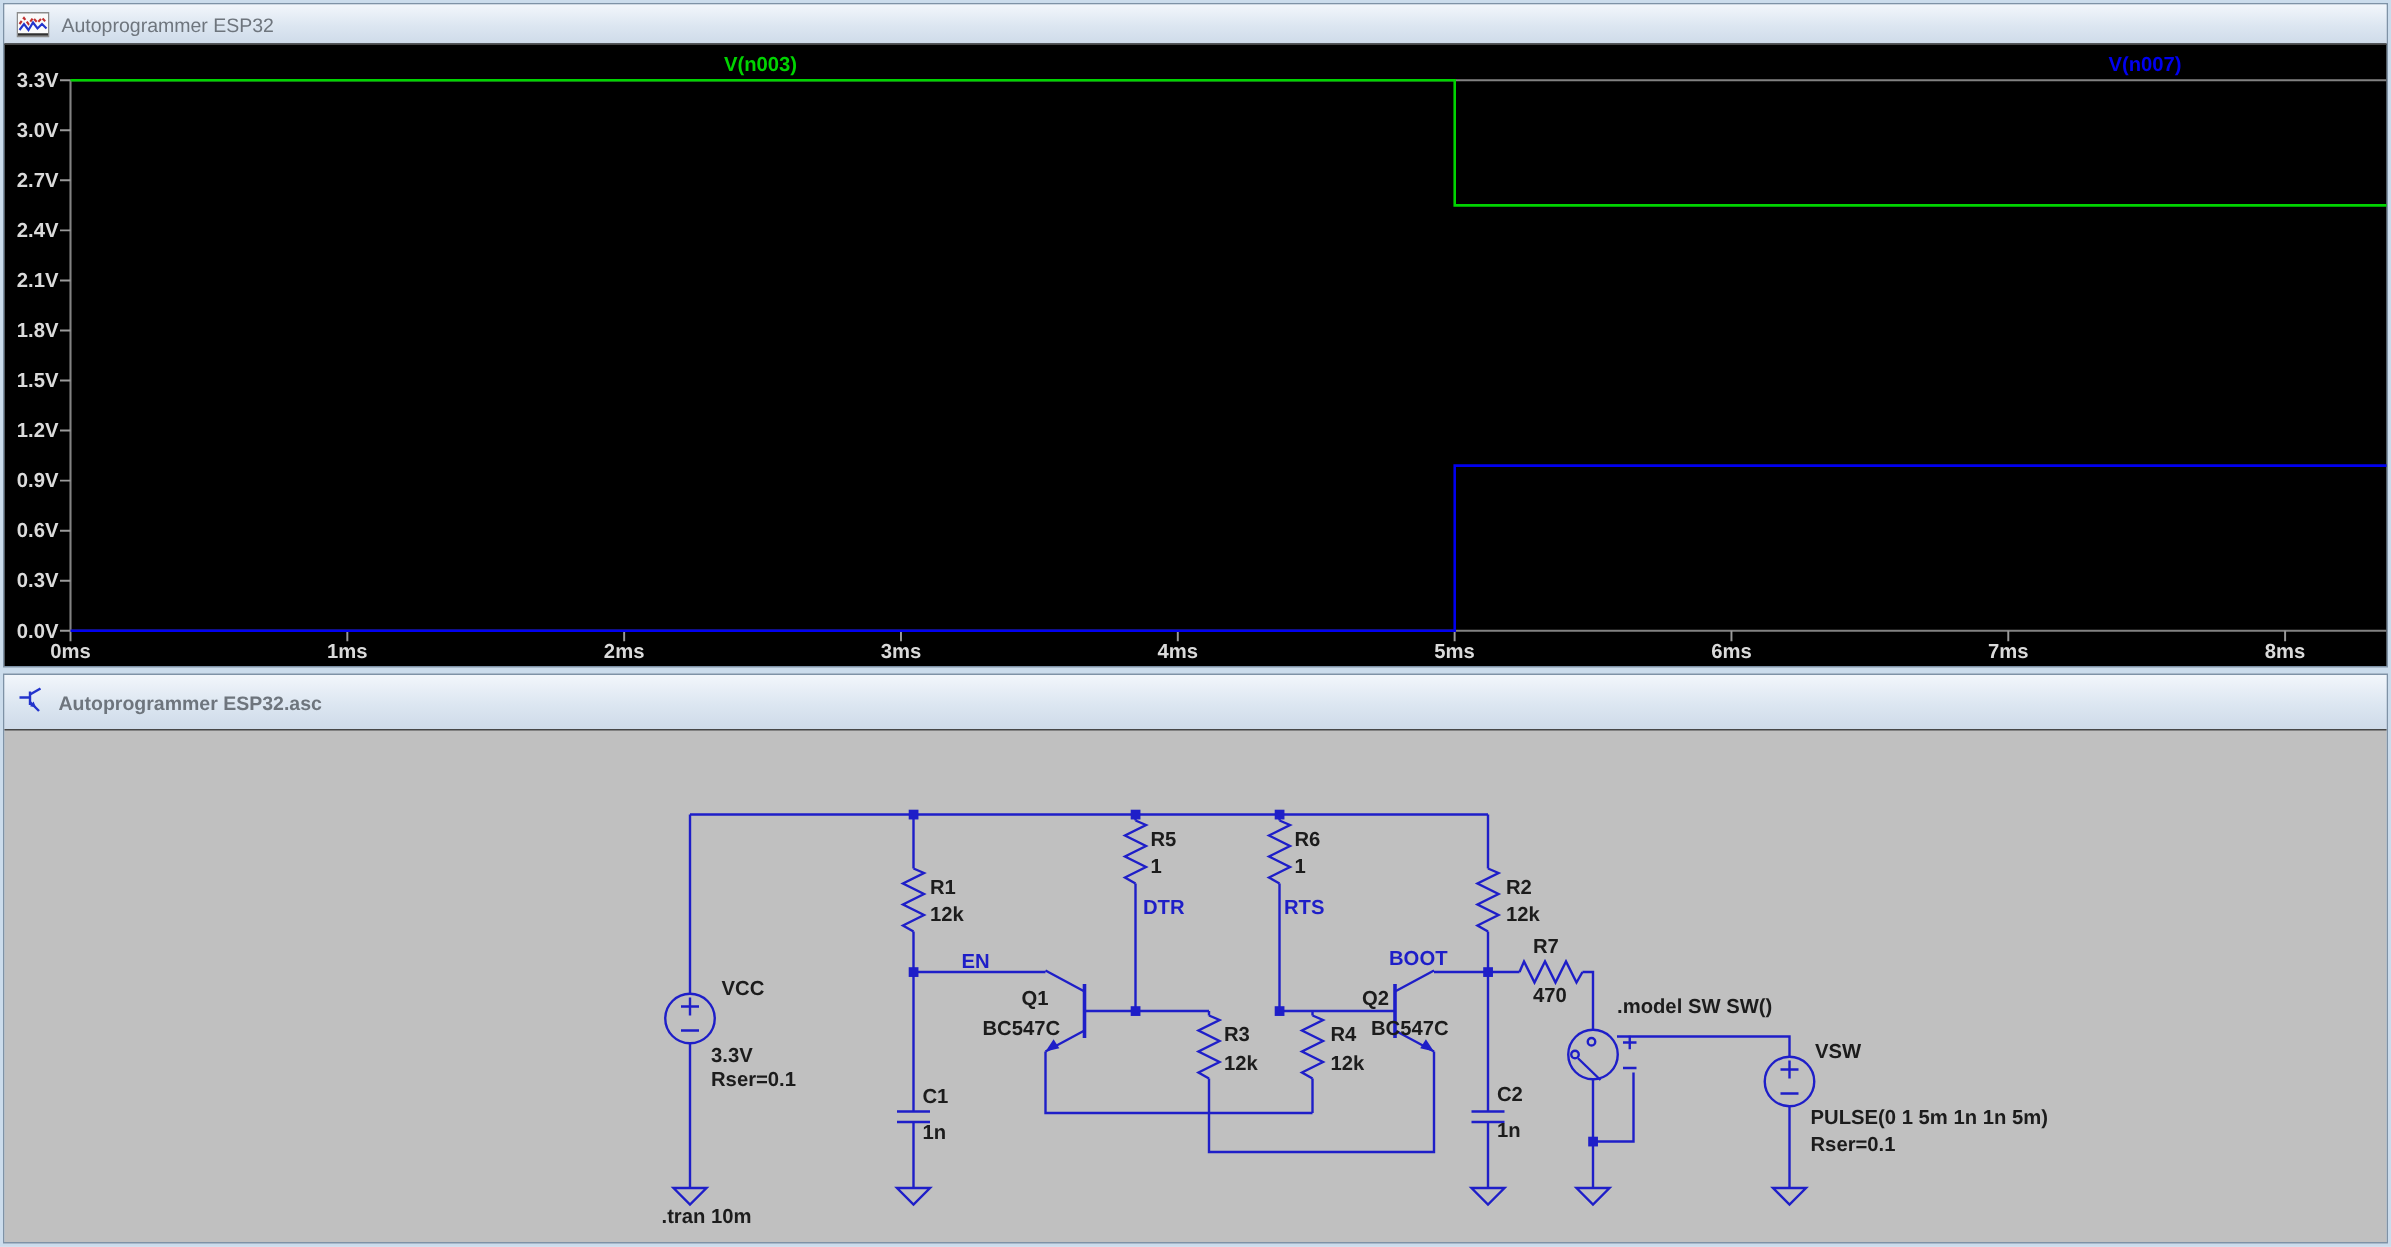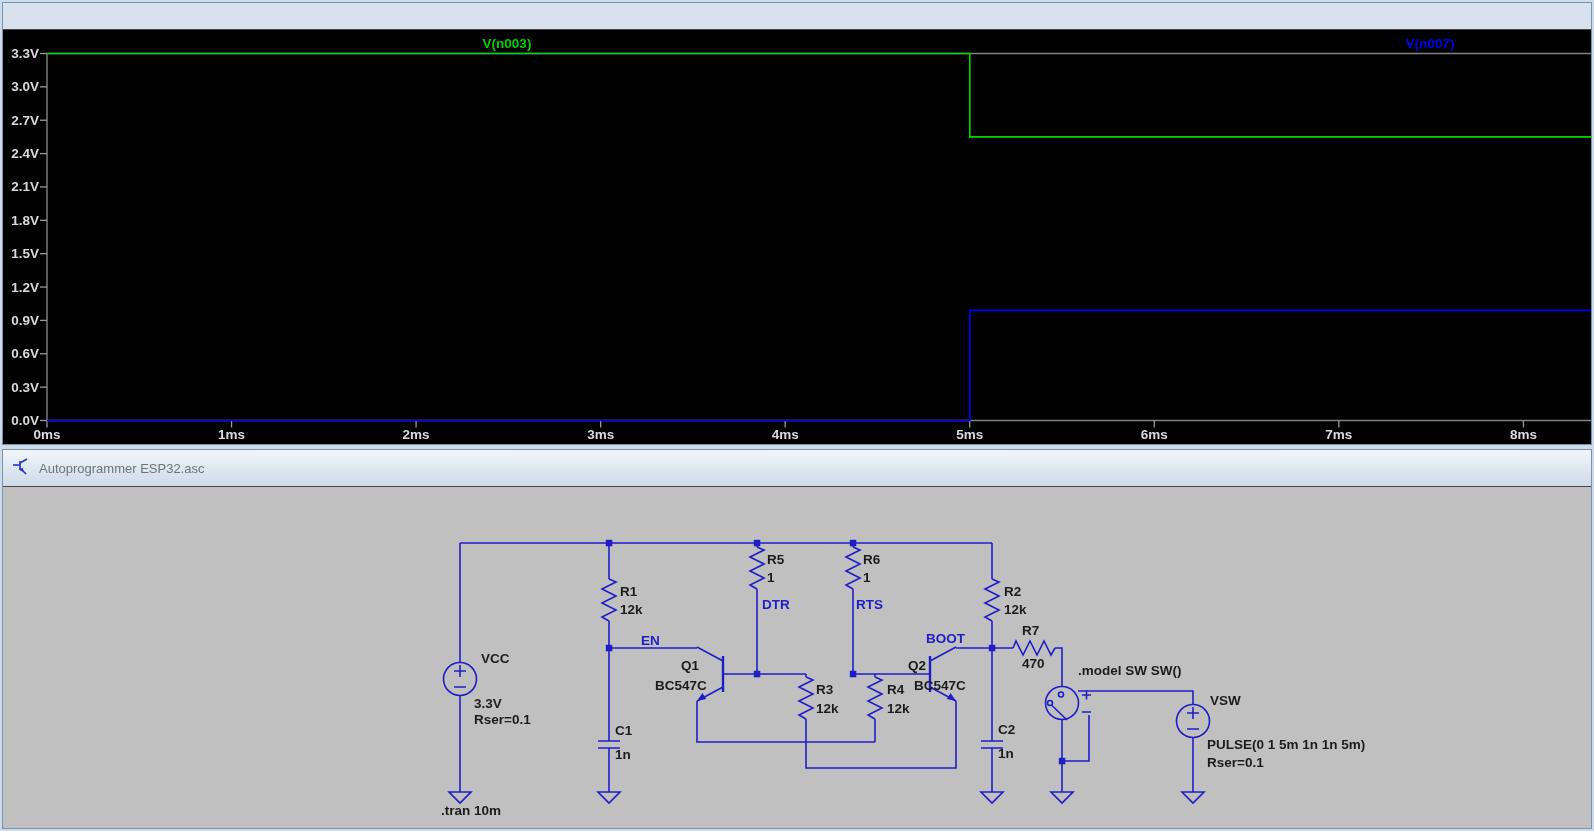--- a/index.html
+++ b/index.html
@@ -9,36 +9,47 @@
   .titlebar{position:absolute;left:0;right:0;top:0;display:flex;align-items:center;
             background:linear-gradient(180deg,#F2F6FB 0%,#DCE6F1 55%,#CFDBE9 100%);
             border-bottom:1px solid #A8B8C8;}
   .titlebar .wicon{margin-left:8px;display:flex;align-items:center;}
   .titlebar .wtitle{margin-left:8px;font-size:13px;color:#6E757D;white-space:nowrap;}
   .client{position:absolute;left:0;right:0;bottom:0;border-top:1px solid #474747;}
   #plot-window{left:2px;top:2px;width:1590px;height:443px;}
   #plot-window .titlebar{height:26px;}
   #plot-window .client{top:26px;background:#000;}
   #schem-window{left:2px;top:449px;width:1590px;height:380px;}
-  #schem-window .titlebar{height:36px;}
+  #schem-window .titlebar{height:36px;font-weight:bold;}
   #schem-window .client{top:36px;background:#C0C0C0;}
   svg{display:block;}
   svg text{font-family:"Liberation Sans",sans-serif;}
   .axis-label{fill:#DADADA;font-size:13.5px;font-weight:700;}
   .legend-label{font-size:13.5px;font-weight:700;}
   .schem-text{fill:#1C1C1C;font-size:13.5px;font-weight:700;}
   .net-text{fill:#1E1EC8;font-size:13.5px;font-weight:700;}
   .wire{stroke:#1E1EC8;stroke-width:1.6;fill:none;}
   .sym{stroke:#1E1EC8;stroke-width:1.6;fill:none;}
   .dot{fill:#1E1EC8;stroke:none;}
 </style>
 </head>
 <body>
 
 <div id="plot-window" class="mdi-window">
+  <div class="titlebar">
+    <span class="wicon">
+      <svg width="22" height="17" viewBox="0 0 22 17">
+        <rect x="0.5" y="0.5" width="21" height="16" fill="#FAFAFA" stroke="#8C8C8C"></rect>
+        <polyline points="2,8 5,4 8,8 11,4 14,7 17,4 20,7" fill="none" stroke="#C03030" stroke-width="1.4" stroke-dasharray="2.5,1.5"></polyline>
+        <polyline points="2,12 5,8 8,12 11,7 14,11 17,8 20,11" fill="none" stroke="#2233CC" stroke-width="1.4"></polyline>
+        <line x1="1" y1="15" x2="21" y2="15" stroke="#303030" stroke-width="1.6"></line>
+      </svg>
+    </span>
+    <span class="wtitle">Autoprogrammer ESP32</span>
+  </div>
   <div class="client">
     <svg id="plot-svg" width="1588" height="416" viewBox="3 29 1588 416">
         <path d="M47,52.50700000000006 V419.5 M47,52.50700000000006 H1591 M47,419.5 H1591" stroke="#828282" stroke-width="1.4" fill="none"></path>
         <line x1="40" y1="419.5" x2="47" y2="419.5" stroke="#9A9A9A" stroke-width="1.3"></line>
         <text x="39" y="424" text-anchor="end" class="axis-label">0.0V</text>
         <line x1="40" y1="386.137" x2="47" y2="386.137" stroke="#9A9A9A" stroke-width="1.3"></line>
         <text x="39" y="390.637" text-anchor="end" class="axis-label">0.3V</text>
         <line x1="40" y1="352.774" x2="47" y2="352.774" stroke="#9A9A9A" stroke-width="1.3"></line>
         <text x="39" y="357.274" text-anchor="end" class="axis-label">0.6V</text>
         <line x1="40" y1="319.411" x2="47" y2="319.411" stroke="#9A9A9A" stroke-width="1.3"></line>

